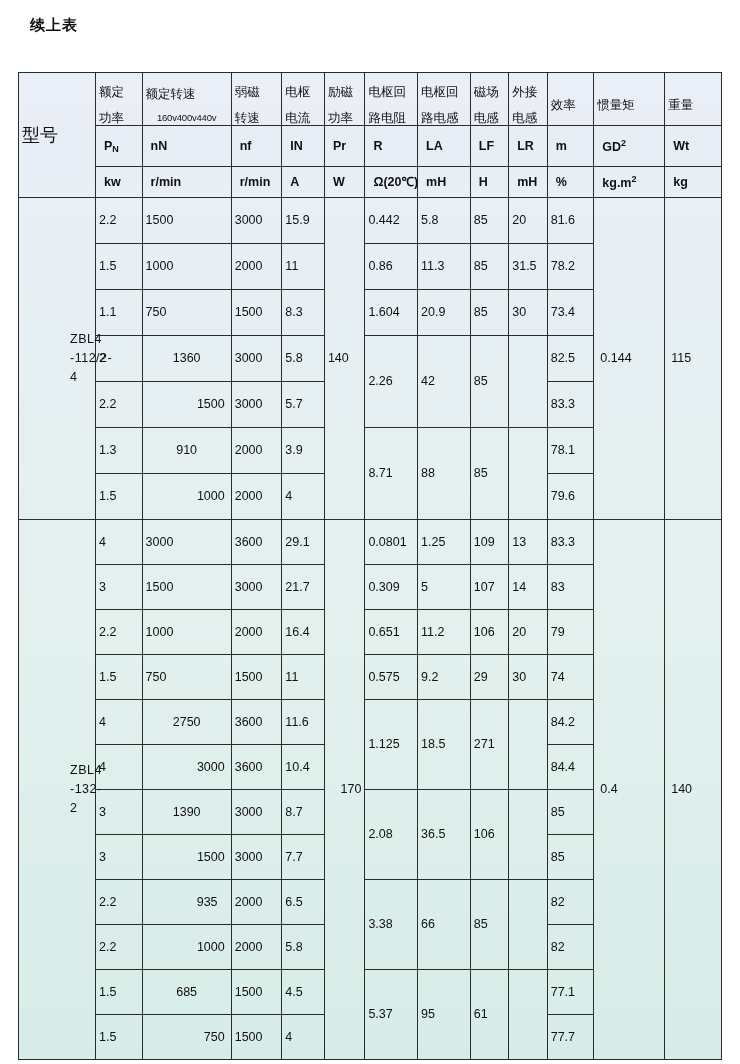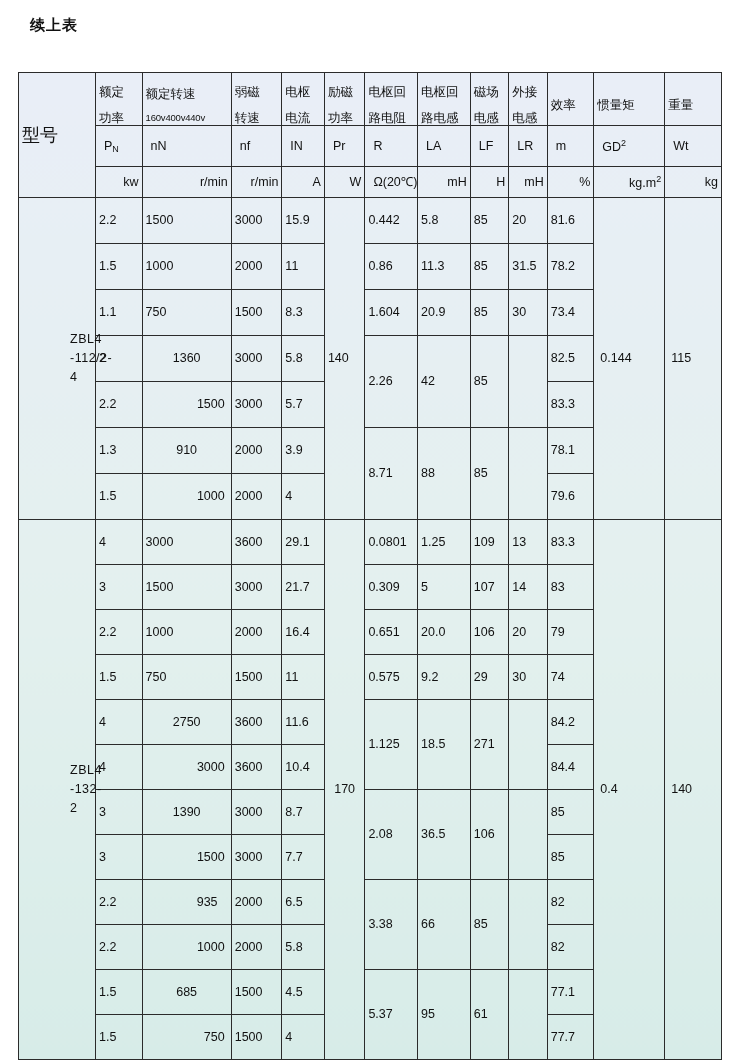--- a/index.html
+++ b/index.html
@@ -52,21 +52,21 @@
     text-align: left;
   }
   .hdr-sym td {
     height: 40px;
     font-size: 12.5px;
     text-align: left;
   }
   .hdr-unit td {
     height: 30px;
     font-size: 12px;
-    text-align: right;
+    text-align: left;
   }
   .cn2 {
     display: block;
     line-height: 1.12;
     margin-top: 12px;
   }
   .model-cell {
     text-align: left;
     font-size: 12.5px;
     letter-spacing: 0.5px;
@@ -100,23 +100,25 @@
     position: relative;
     bottom: -2px;
   }
   sup {
     font-size: 9px;
     vertical-align: super;
   }
   .tiny {
     font-size: 9.5px;
     letter-spacing: -0.2px;
+    text-align: center;
   }
   .cellpad-l {
     padding-left: 5px;
+    font-weight: bold;
   }
 </style>
 </head>
 <body>
 
 <div class="page-heading">续上表</div>
 
 <div class="table-wrap">
   <table class="spec">
     <colgroup>
@@ -289,21 +291,21 @@
         </tr>
         <tr class="data-row sect-b">
           <td class="model-cell" rowspan="12">
             <span class="l1">ZBL4</span>
             <span class="l2">-132-2</span>
           </td>
           <td class="num">4</td>
           <td class="num" style="text-align:left;">3000</td>
           <td class="num">3600</td>
           <td class="num">29.1</td>
-          <td class="num" rowspan="12" style="text-align:center;">170</td>
+          <td class="num" rowspan="12" style="text-align:right;">170</td>
           <td class="num">0.0801</td>
           <td class="num">1.25</td>
           <td class="num">109</td>
           <td class="num">13</td>
           <td class="num">83.3</td>
           <td class="num" rowspan="12" style="text-align:left;padding-left:6px;">0.4</td>
           <td class="num" rowspan="12" style="text-align:left;padding-left:6px;">140</td>
         </tr>
         <tr class="data-row sect-b">
           <td class="num">3</td>
@@ -315,21 +317,21 @@
           <td class="num">107</td>
           <td class="num">14</td>
           <td class="num">83</td>
         </tr>
         <tr class="data-row sect-b">
           <td class="num">2.2</td>
           <td class="num" style="text-align:left;">1000</td>
           <td class="num">2000</td>
           <td class="num">16.4</td>
           <td class="num">0.651</td>
-          <td class="num">20.0</td>
+          <td class="num">11.2</td>
           <td class="num">106</td>
           <td class="num">20</td>
           <td class="num">79</td>
         </tr>
         <tr class="data-row sect-b">
           <td class="num">1.5</td>
           <td class="num" style="text-align:left;">750</td>
           <td class="num">1500</td>
           <td class="num">11</td>
           <td class="num">0.575</td>

